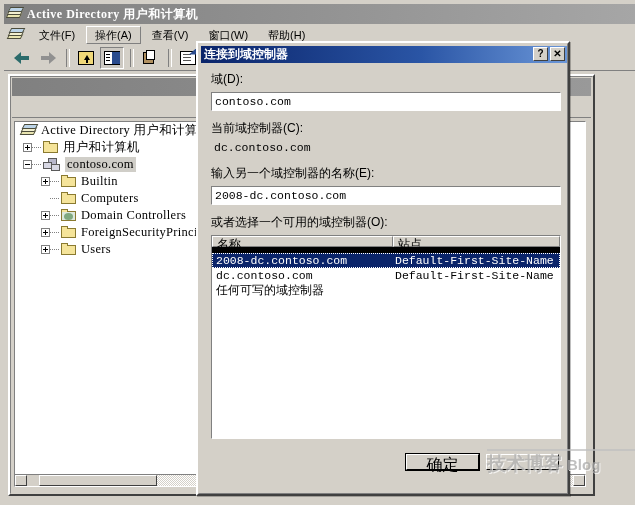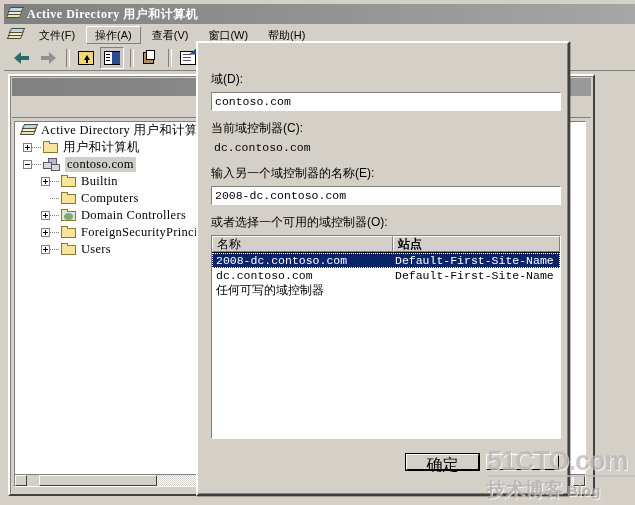--- a/index.html
+++ b/index.html
@@ -459,37 +459,37 @@
     border: 1px solid;
     border-color: #808080 #ffffff #ffffff #808080;
     box-sizing: border-box;
     overflow: hidden;
     position: relative;
   }
   .lv-header {
     display: flex;
     height: 17px;
     background: #d4d0c8;
-    border-bottom: 1px solid #000000;
+    border-bottom: 6px solid #000000;
     box-sizing: border-box;
   }
   .lv-th {
     background: #d4d0c8;
     border: 1px solid;
     border-color: #ffffff #808080 #808080 #ffffff;
     box-sizing: border-box;
     font-size: 12px;
     font-family: "Liberation Sans", sans-serif;
     color: #000;
     padding-left: 4px;
     line-height: 15px;
     white-space: nowrap;
   }
   .lv-th.c1 { width: 181px; }
-  .lv-th.c2 { flex: 1 1 auto; font-weight: bold; }
+  .lv-th.c2 { flex: 1 1 auto; }
   .lv-row {
     display: flex;
     height: 15px;
     align-items: center;
     font-family: "Liberation Mono", monospace;
     font-size: 11.5px;
     color: #000;
   }
   .lv-row.selected {
     background: #0a246a;
@@ -696,20 +696,27 @@
           <div class="hs-end"></div>
         </div>
 
       </div>
     </div>
   </div>
 
   <div class="dialog">
     <div class="dlg-inner">
 
+      <div class="dlg-titlebar">
+        <span class="dlg-title-text">连接到域控制器</span>
+        <span class="dlg-tb-btns">
+          <span class="tb-sq">?</span>
+          <span class="tb-sq">✕</span>
+        </span>
+      </div>
 
       <div class="dlg-body">
 
         <div class="fld-label">域(D):</div>
         <div class="txtbox">contoso.com</div>
 
         <div class="gap"></div>
 
         <div class="fld-label">当前域控制器(C):</div>
         <div class="static-val">dc.contoso.com</div>
@@ -748,21 +755,20 @@
         <div class="dlg-buttons">
           <div class="btn default ok">确定</div>
           <div class="btn cancel"></div>
         </div>
 
       </div>
     </div>
   </div>
 
   <div class="watermark">
-    <div class="wm-main">51CTO.com</div>
     <div class="wm-rule"></div>
     <div class="wm-sub">
       <span>技术博客</span>
       <span class="wm-blog">Blog</span>
     </div>
   </div>
 
 </div>
 
 </body></html>

